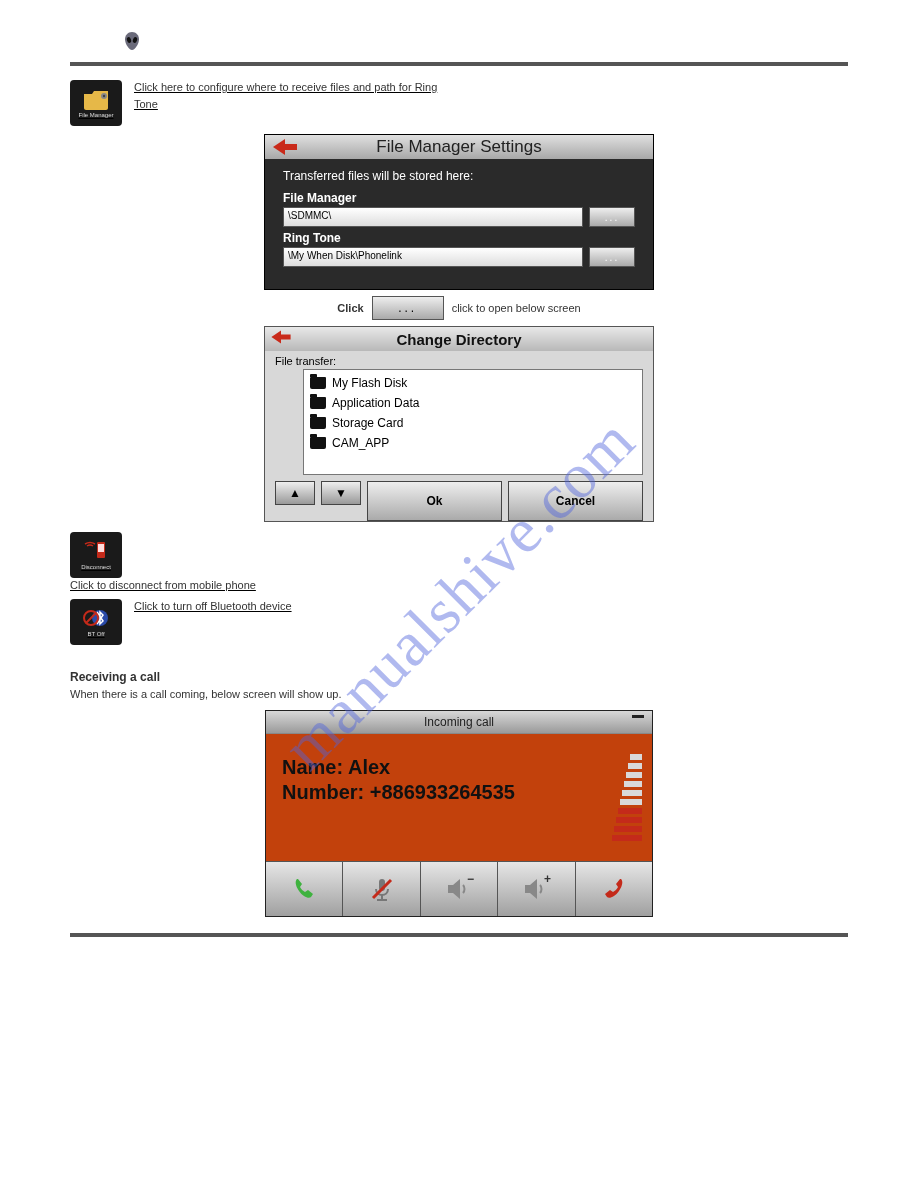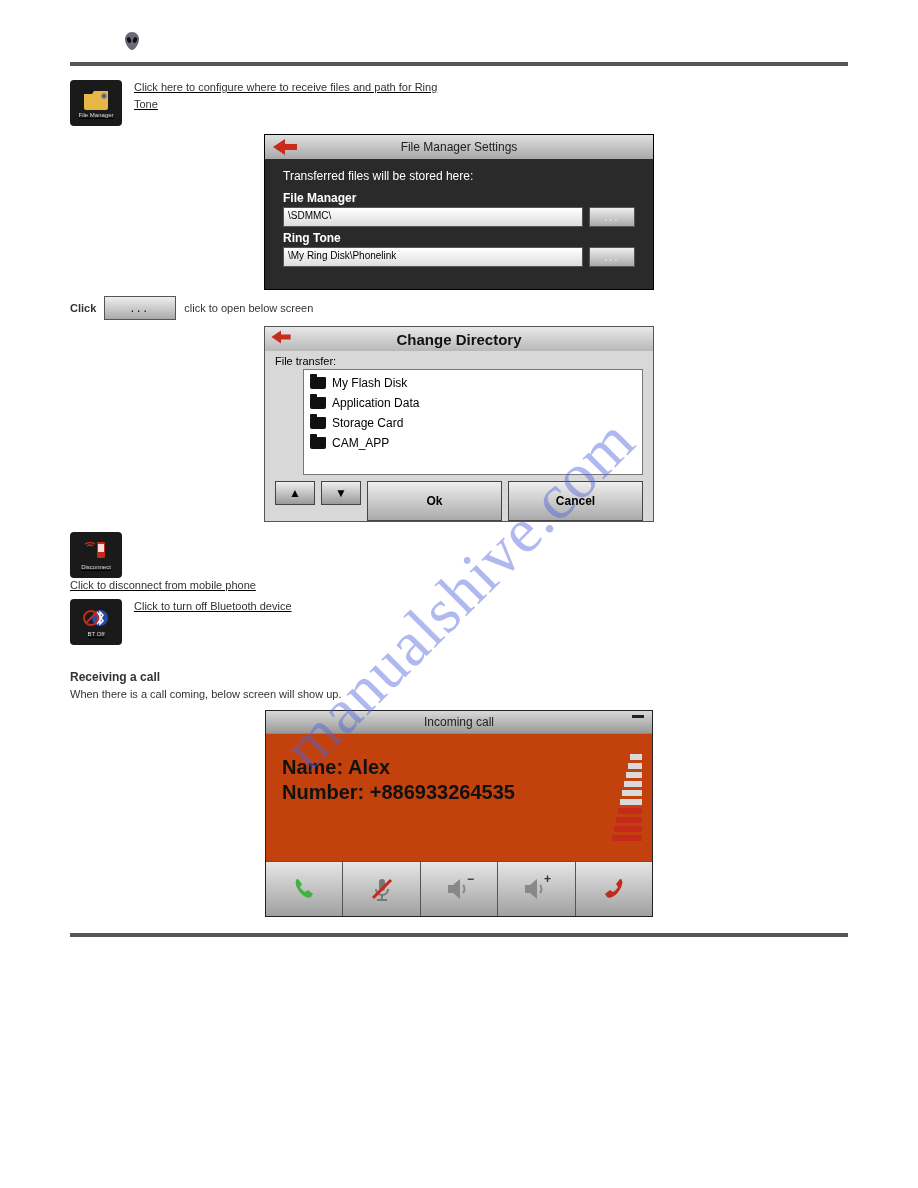--- a/index.html
+++ b/index.html
@@ -17,29 +17,29 @@
   .thumb-lbl { margin-top: 2px; font-size: 6px; }
 
   .caption { font-size: 11px; color: #333; line-height: 1.35; }
   .caption p { margin-bottom: 2px; }
   .click { font-weight: bold; }
 
   
   .panel-dark { width: 390px; margin: 8px auto 6px auto; background: #2a2a2a; border: 1px solid #000; }
   .pd-titlebar { height: 24px; background: linear-gradient(#e0e0e0,#a8a8a8); display: flex; align-items: center; position: relative; }
   .pd-back { width: 28px; height: 20px; margin-left: 6px; }
-  .pd-title { position: absolute; left: 0; right: 0; text-align: center; font-size: 12px; color: #222; }
+  .pd-title { position: absolute; left: 0; right: 0; text-align: center; font-size: 17px; color: #222; }
   .pd-body { padding: 10px 18px 22px 18px; color: #fff; font-size: 12px; }
   .pd-body .ht { margin-bottom: 8px; }
   .pd-lbl { font-weight: bold; font-size: 12px; margin: 4px 0 2px 0; }
   .pd-field { display: flex; gap: 6px; }
   .pd-input { flex: 1; height: 20px; background: linear-gradient(#fff,#ddd); border: 1px solid #555; font-size: 10px; padding: 2px 4px; color: #000; }
   .pd-btn { width: 46px; height: 20px; background: linear-gradient(#eee,#aaa); border: 1px solid #555; display: flex; align-items: center; justify-content: center; font-size: 10px; letter-spacing: 2px; }
 
-  .lone-btn-row { display: flex; align-items: center; justify-content: flex-start; gap: 8px; margin: 2px 0 6px 0; }
+  .lone-btn-row { display: flex; align-items: center; justify-content: center; gap: 8px; margin: 2px 0 6px 0; }
   .lone-btn { width: 72px; height: 24px; background: linear-gradient(#eee,#aaa); border: 1px solid #555; display:flex; align-items:center; justify-content:center; letter-spacing:3px; font-size:12px; }
 
   
   .panel-light { width: 390px; margin: 6px auto; border: 1px solid #555; background: #d8d8d8; }
   .pl-titlebar { height: 24px; background: linear-gradient(#e8e8e8,#b8b8b8); display:flex; align-items:center; position:relative; }
   .pl-title { position: absolute; left:0; right:0; text-align:center; font-weight:bold; font-size:15px; color:#111; }
   .pl-body { padding: 4px 10px 0 10px; }
   .pl-sub { font-size: 11px; margin-bottom: 2px; }
   .pl-list { background: #fff; border: 1px solid #777; padding: 3px 4px; height: 106px; margin-left: 28px; }
   .pl-item { display:flex; align-items:center; gap:6px; font-size:12px; padding: 3px 2px; }
@@ -108,21 +108,21 @@
     </div>
     <div class="pd-body">
       <div class="ht">Transferred files will be stored here:</div>
       <div class="pd-lbl">File Manager</div>
       <div class="pd-field">
         <div class="pd-input">\SDMMC\</div>
         <div class="pd-btn">...</div>
       </div>
       <div class="pd-lbl">Ring Tone</div>
       <div class="pd-field">
-        <div class="pd-input">\My Ring Disk\Phonelink</div>
+        <div class="pd-input">\My When Disk\Phonelink</div>
         <div class="pd-btn">...</div>
       </div>
     </div>
   </div>
 
   <div class="lone-btn-row">
     <div class="caption"><span class="click">Click</span></div>
     <div class="lone-btn">...</div>
     <div class="caption">click to open below screen</div>
   </div>

